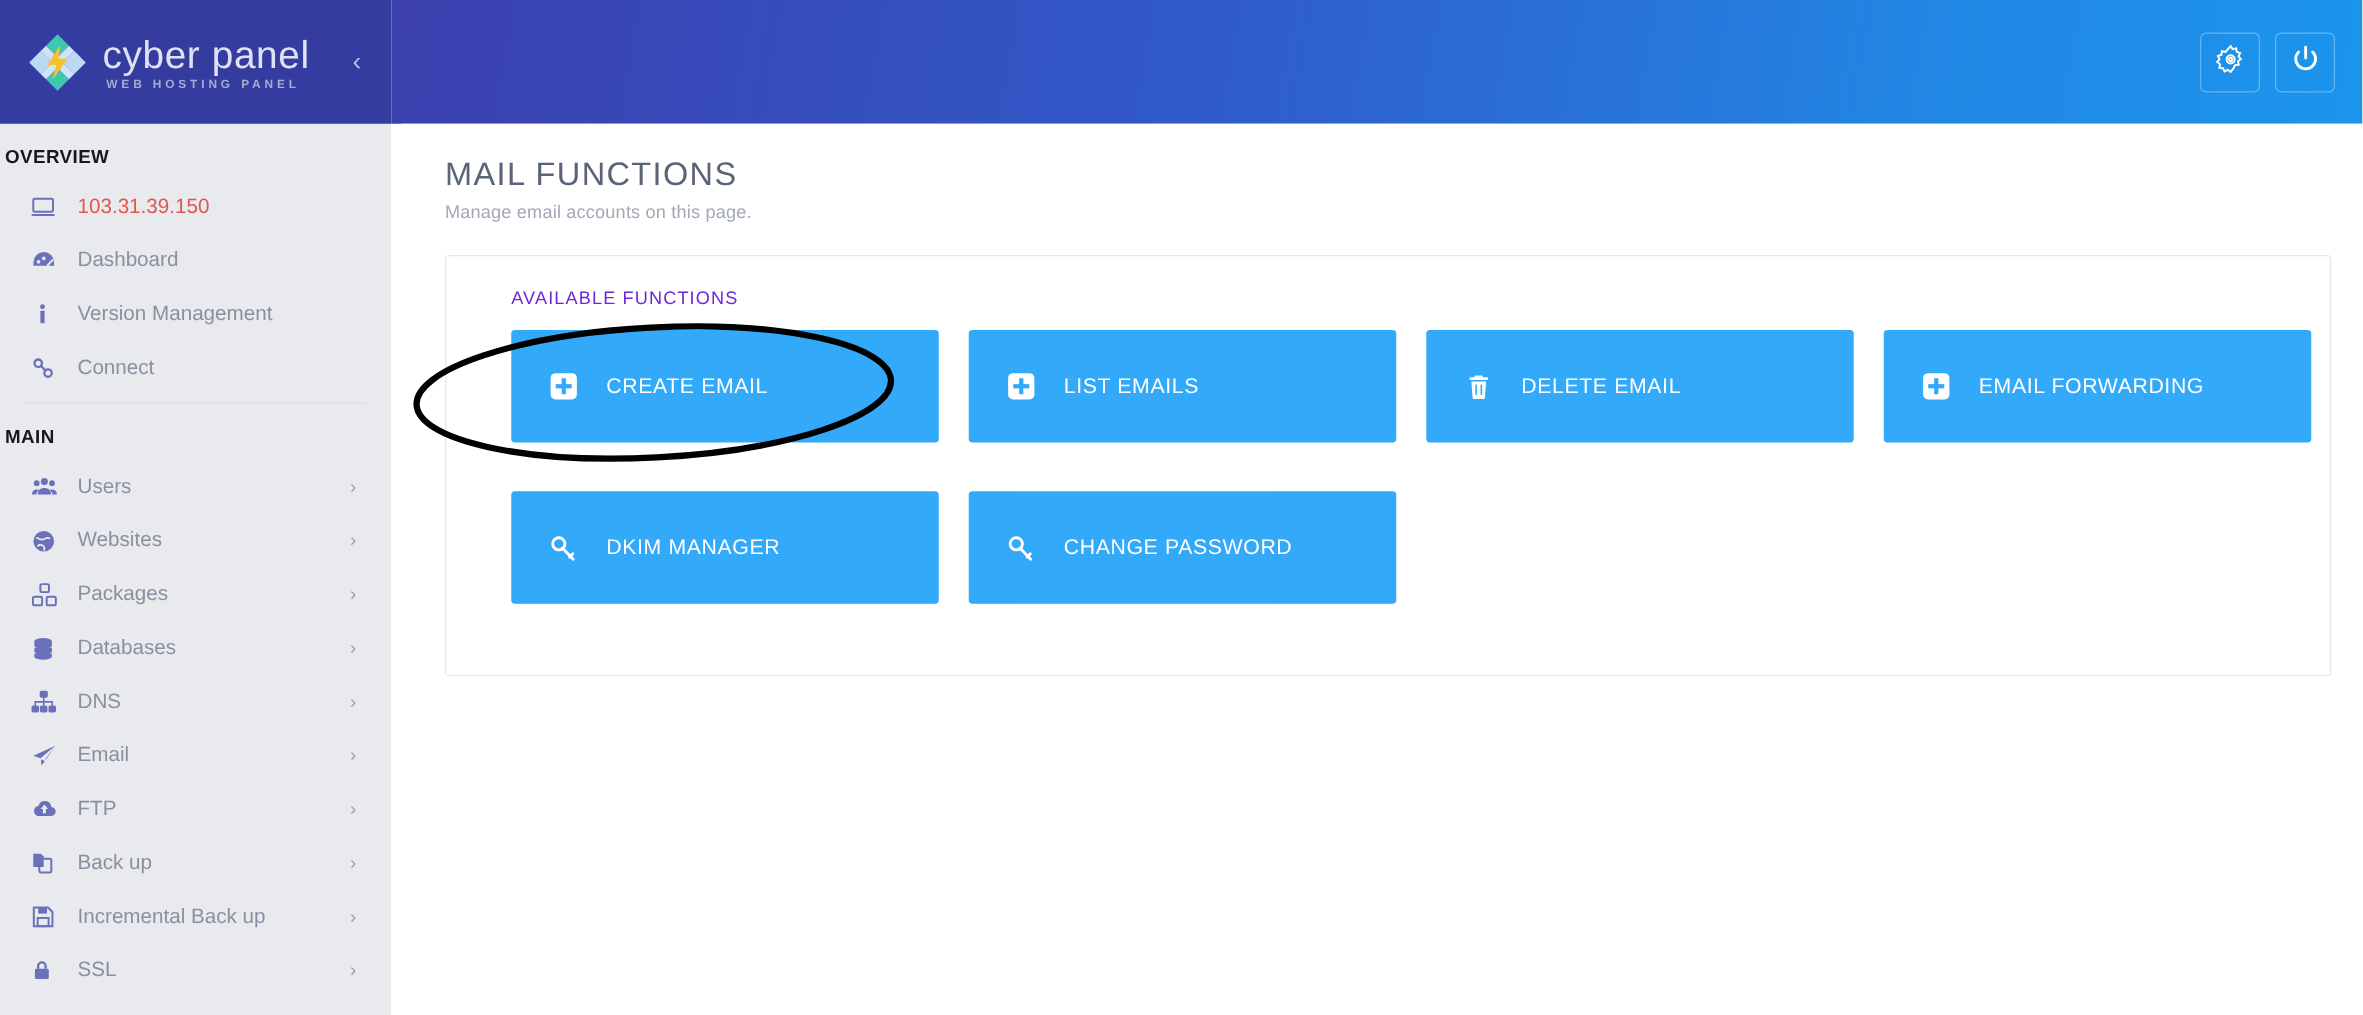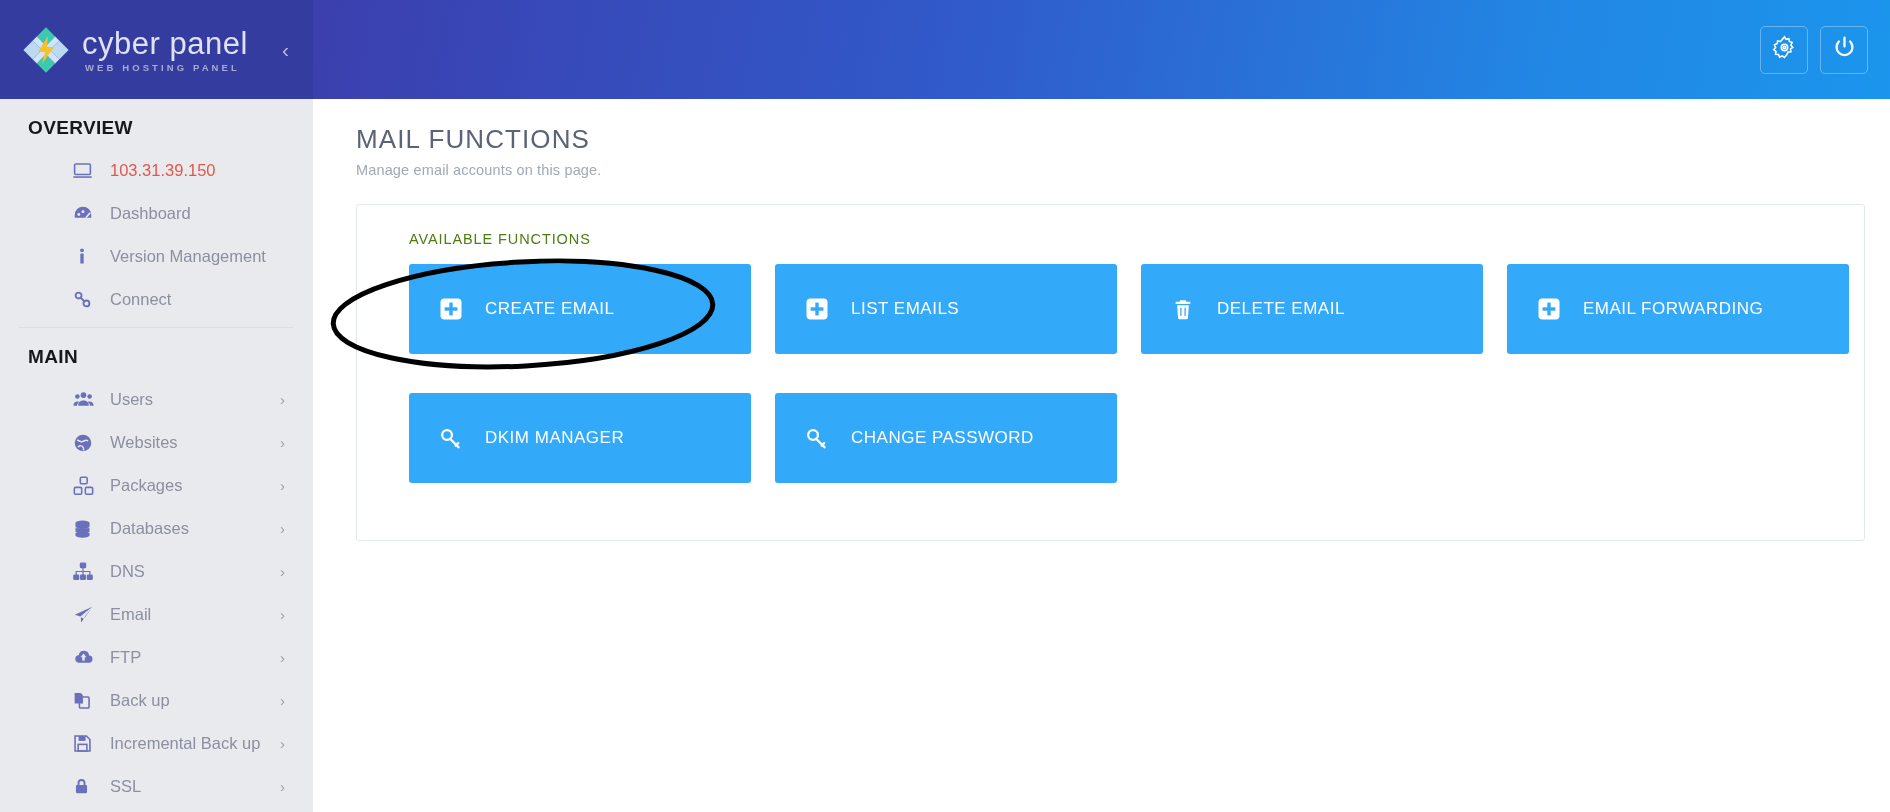--- a/index.html
+++ b/index.html
@@ -39,30 +39,29 @@
     font-weight: 600; margin-top: 2px; padding-left: 3px;
   }
   .collapse-btn {
     position: absolute; right: 0px; top: 0; width: 55px; height: 99px;
     display: flex; align-items: center; justify-content: center;
     color: #b9bedd; font-size: 21px; font-weight: 300;
     cursor: pointer; background: transparent;
   }
 
   .nav-section {
-    font-size: 19px; font-weight: 700; color: #16181d;
-    letter-spacing: .35px; padding: 18px 0 10px 28px;
+    font-size: 15px; font-weight: 700; color: #16181d;
+    letter-spacing: .35px; padding: 18px 0 10px 4px;
   }
   .nav-sep { height: 1px; background: #dcdee4; margin: 6px 19px 0 19px; }
   .nav-item {
     display: flex; align-items: center;
     height: 43px; padding-left: 24px; padding-right: 28px;
     color: #8b90a0; font-size: 16.5px; cursor: pointer;
     position: relative;
-    margin-left: 48px;
   }
   .nav-item .ico {
     width: 28px; flex: 0 0 28px;
     display: flex; align-items: center; justify-content: flex-start;
     color: #6b70bb;
   }
   .nav-item .lbl { flex: 1 1 auto; padding-left: 10px; white-space: nowrap; }
   .nav-item.active .lbl { color: #e2574c; font-weight: 400; }
   .nav-item .caret {
     color: #9aa0b0; font-size: 15px; font-weight: 300; flex: 0 0 auto;
@@ -103,21 +102,21 @@
 
   .card {
     margin: 26px 33px 0 35px;
     border: 1px solid #e3e8ef;
     border-radius: 3px;
     background: #fff;
     padding: 26px 30px 34px 30px;
     min-height: 337px;
   }
   .card-label {
-    font-size: 14.5px; color: #4d7c0f; font-weight: 300;
+    font-size: 14.5px; color: #6d28d9; font-weight: 300;
     letter-spacing: .9px; padding-left: 22px; margin-bottom: 17px;
   }
 
   .btn-grid {
     display: grid;
     grid-template-columns: repeat(4, 342px);
     gap: 39px 24px;
     padding-left: 22px;
   }
   .fn-btn {

